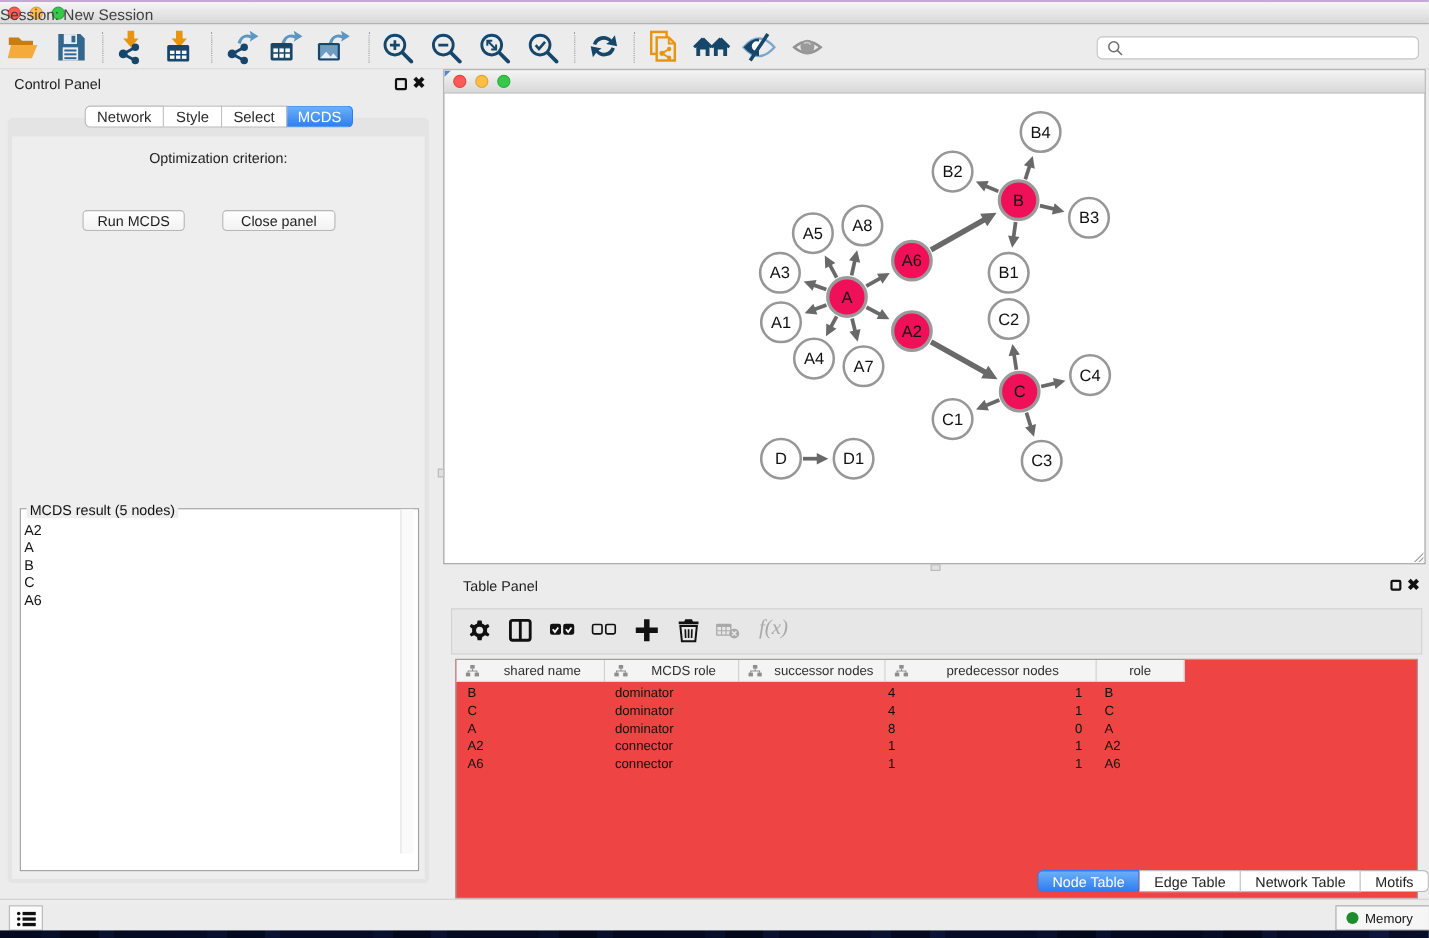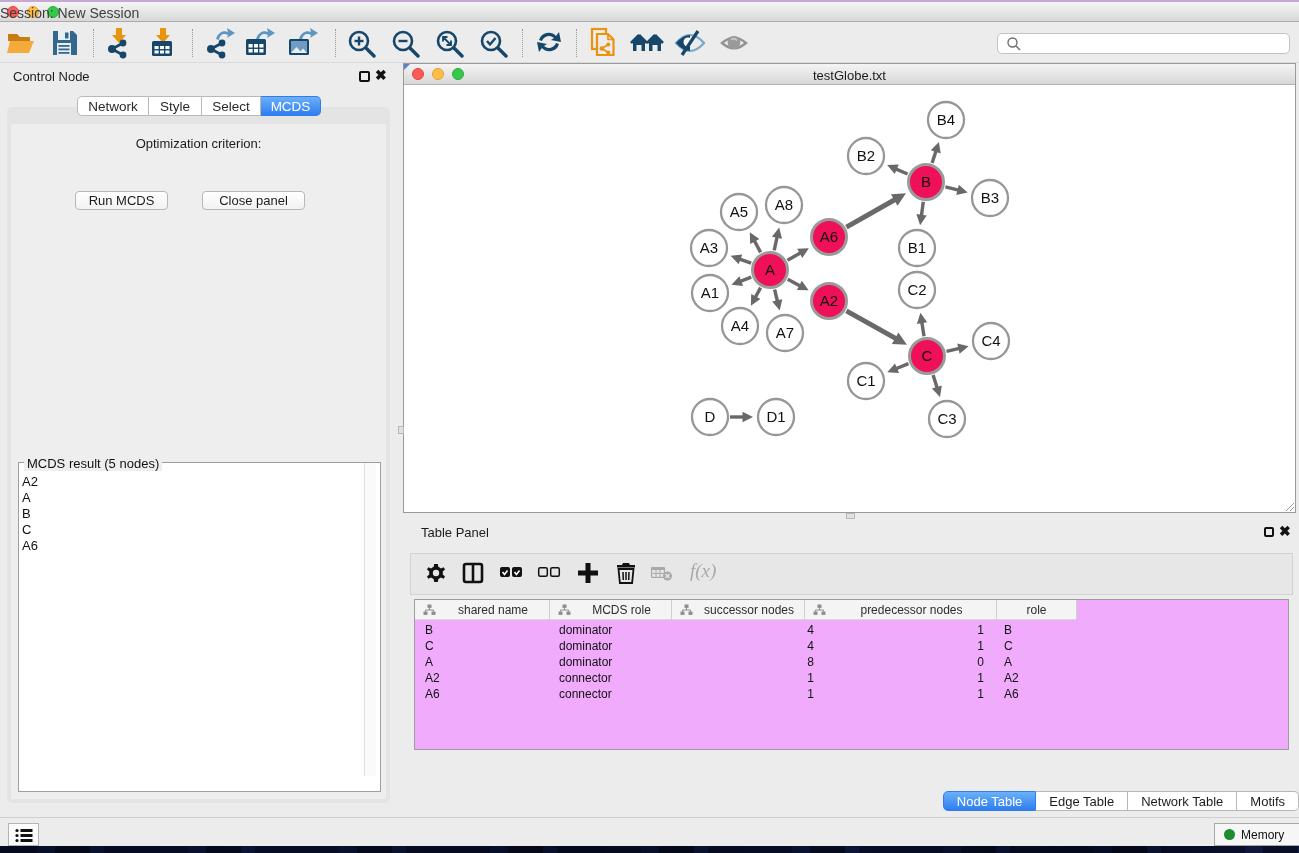--- a/index.html
+++ b/index.html
@@ -41,21 +41,21 @@
 #nw-title{width:100%;text-align:center;top:4px;font-size:13px;color:#1c1c1c}
 #graph{left:0;top:22px}
 .nl{font-size:15px;fill:#111;text-anchor:middle;font-family:"Liberation Sans",sans-serif}
 #nw-grip{right:2px;bottom:2px;width:10px;height:10px}
 
 #tpanel{left:403px;top:520px;width:896px;height:297px}
 #tp-title{left:18px;top:5px;font-size:13px;color:#1c1c1c}
 #tp-max{left:861px;top:7px;width:10px;height:10px;border:2px solid #111;border-radius:2px}
 #tp-close{left:876px;top:3px;font-size:14px;font-weight:bold;color:#111}
 #tp-toolbar{left:7px;top:33px;width:883px;height:42px;background:#e7e7e7;border:1px solid #d2d2d2}
-#tp-table{left:11px;top:79px;width:875px;height:151px;background:#f0abfc;border:1px solid #9e9e9e}
+#tp-table{left:11px;top:79px;width:875px;height:218px;background:#ef4444;border:1px solid #9e9e9e}
 #tp-header{left:0;top:0;width:662px;height:20px;background:#f4f4f4;border-bottom:1px solid #d8d8d8;font-size:12px;color:#2d2d2d}
 .hcol{position:absolute;top:0;height:20px;border-right:1px solid #cfcfcf;display:flex;align-items:center;justify-content:center}
 .trow{position:absolute;font-size:12px;color:#111}
 #tp-tabs{left:0;top:271px;width:896px;display:flex;justify-content:flex-end}
 .ttab{height:20px;border:1px solid #b7b7b7;border-left:none;background:#fff;font-size:13px;color:#1c1c1c;display:flex;align-items:center;justify-content:center;padding:0 13px}
 .ttab.first{border-left:1px solid #b7b7b7;border-radius:5px 0 0 5px}
 .ttab.last{border-radius:0 5px 5px 0}
 .ttab.sel{background:linear-gradient(#6cb0f8,#2e7ef0);color:#fff;border-color:#2e7ef0}
 
 #statusbar{left:0;top:817px;width:1299px;height:30px;background:#ececec;border-top:1px solid #cfcfcf}
@@ -184,21 +184,21 @@
   <div class="abs sep" style="left:576px"></div>
   <div class="abs" id="searchbox">
       <svg width="16" height="16" style="position:absolute;left:8px;top:2px" viewBox="0 0 16 16">
         <circle cx="6.5" cy="6.5" r="4.5" fill="none" stroke="#6e6e6e" stroke-width="1.4"></circle>
         <line x1="10" y1="10" x2="14" y2="14" stroke="#6e6e6e" stroke-width="1.4"></line>
       </svg>
     </div>
 </div>
 
 <div class="abs" id="cpanel">
-  <div class="abs" style="left:13px;top:6px;font-size:13px;color:#1c1c1c">Control Node</div>
+  <div class="abs" style="left:13px;top:6px;font-size:13px;color:#1c1c1c">Control Panel</div>
   <div class="abs" style="left:359px;top:8px;width:11px;height:11px;border:2px solid #111;border-radius:2px"></div>
   <div class="abs" style="left:375px;top:4px;font-size:14px;font-weight:bold;color:#111">✖</div>
   <div class="abs" id="cp-outer" style="top:44px"></div>
   <div class="abs" id="cp-inner" style="top:61px"></div>
   <div class="abs" id="cp-tabs" style="top:33px">
     <div class="cptab first" style="width:72px">Network</div>
     <div class="cptab" style="width:53px">Style</div>
     <div class="cptab" style="width:59px">Select</div>
     <div class="cptab sel" style="width:60px">MCDS</div>
   </div>
@@ -209,21 +209,20 @@
   <div class="abs" id="mcds-scroll" style="top:400px"></div>
   <div class="abs" id="mcds-legend" style="top:393px">MCDS result (5 nodes)</div>
   <div class="abs" id="mcds-list" style="top:411px">A2<br>A<br>B<br>C<br>A6</div>
 </div>
 
 <div class="abs" id="netwin">
   <div class="abs" id="nw-titlebar">
     <div class="abs tl" style="left:8px;background:#fc5b57;border:1px solid #e2453f"></div>
     <div class="abs tl" style="left:28px;background:#fdbe41;border:1px solid #e0a23a"></div>
     <div class="abs tl" style="left:48px;background:#35c84b;border:1px solid #2aad38"></div>
-    <div class="abs" id="nw-title">testGlobe.txt</div>
   </div>
   <svg class="abs" id="graph" width="891" height="426" viewBox="0 0 891 426">
 <line x1="356.6" y1="166.4" x2="349.3" y2="152.8" stroke="#696969" stroke-width="3.4"></line>
 <polygon points="345.8,146.3 355.4,153.1 346.2,158.0" fill="#696969"></polygon>
 <line x1="370.2" y1="164.4" x2="373.6" y2="148.7" stroke="#696969" stroke-width="3.4"></line>
 <polygon points="375.2,141.5 378.0,152.8 367.9,150.7" fill="#696969"></polygon>
 <line x1="347.2" y1="177.2" x2="333.5" y2="172.3" stroke="#696969" stroke-width="3.4"></line>
 <polygon points="326.6,169.8 338.3,168.5 334.7,178.3" fill="#696969"></polygon>
 <line x1="347.3" y1="191.2" x2="334.3" y2="196.1" stroke="#696969" stroke-width="3.4"></line>
 <polygon points="327.5,198.8 335.4,190.2 339.1,199.9" fill="#696969"></polygon>

